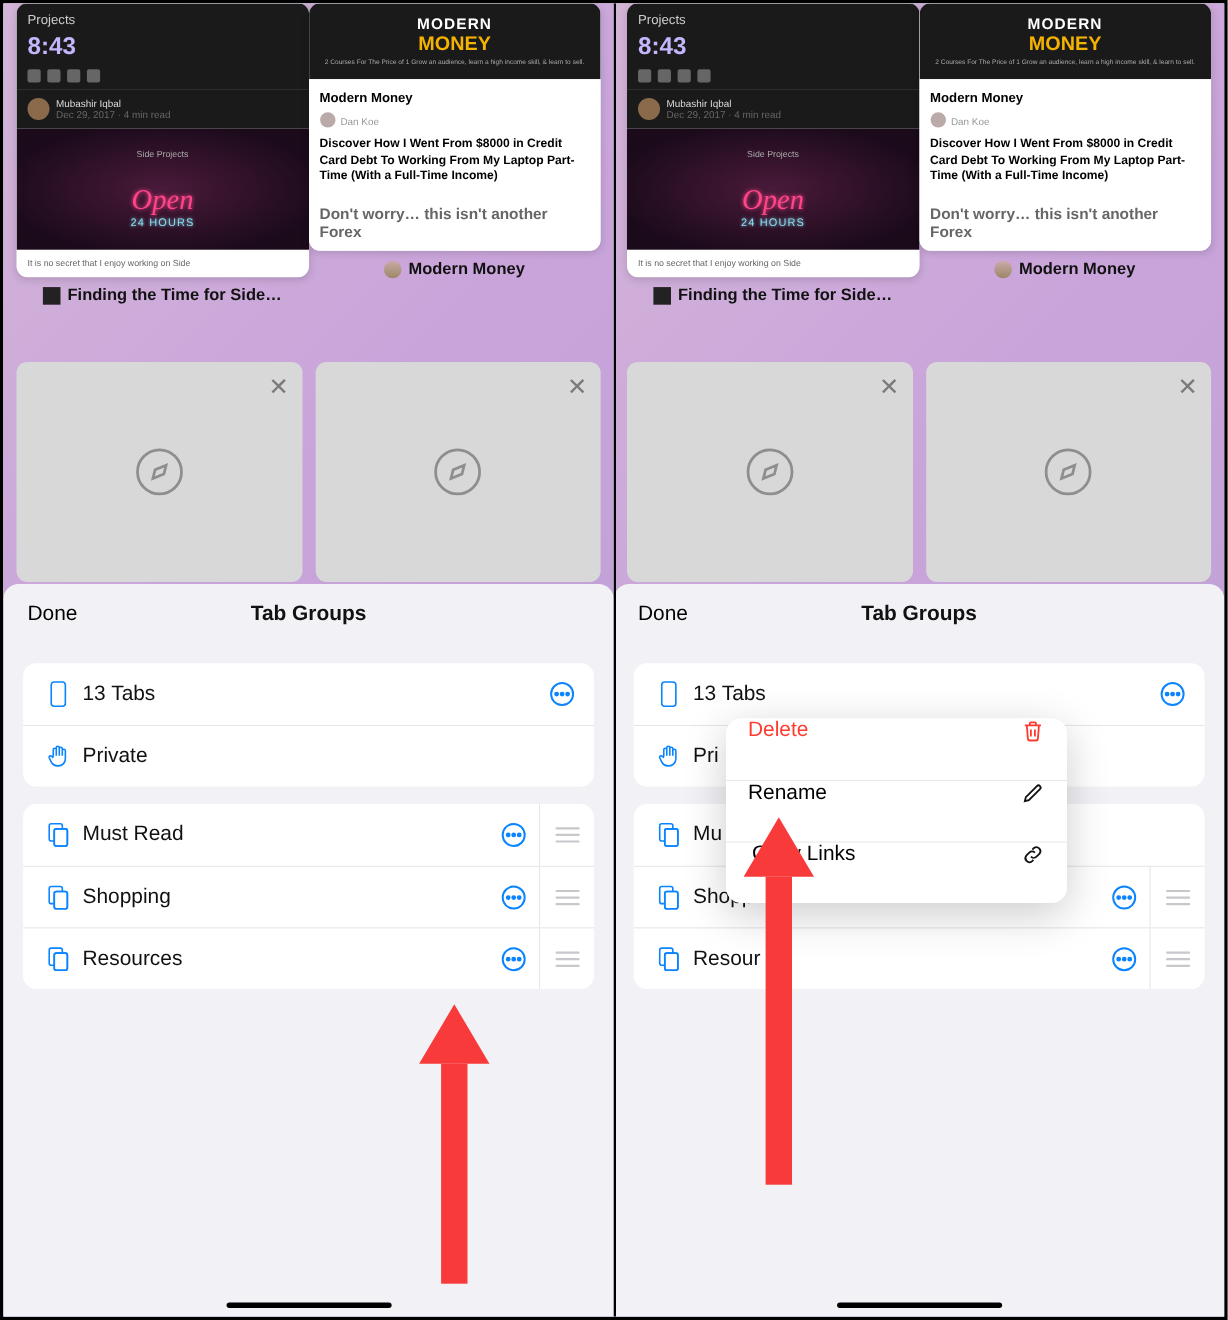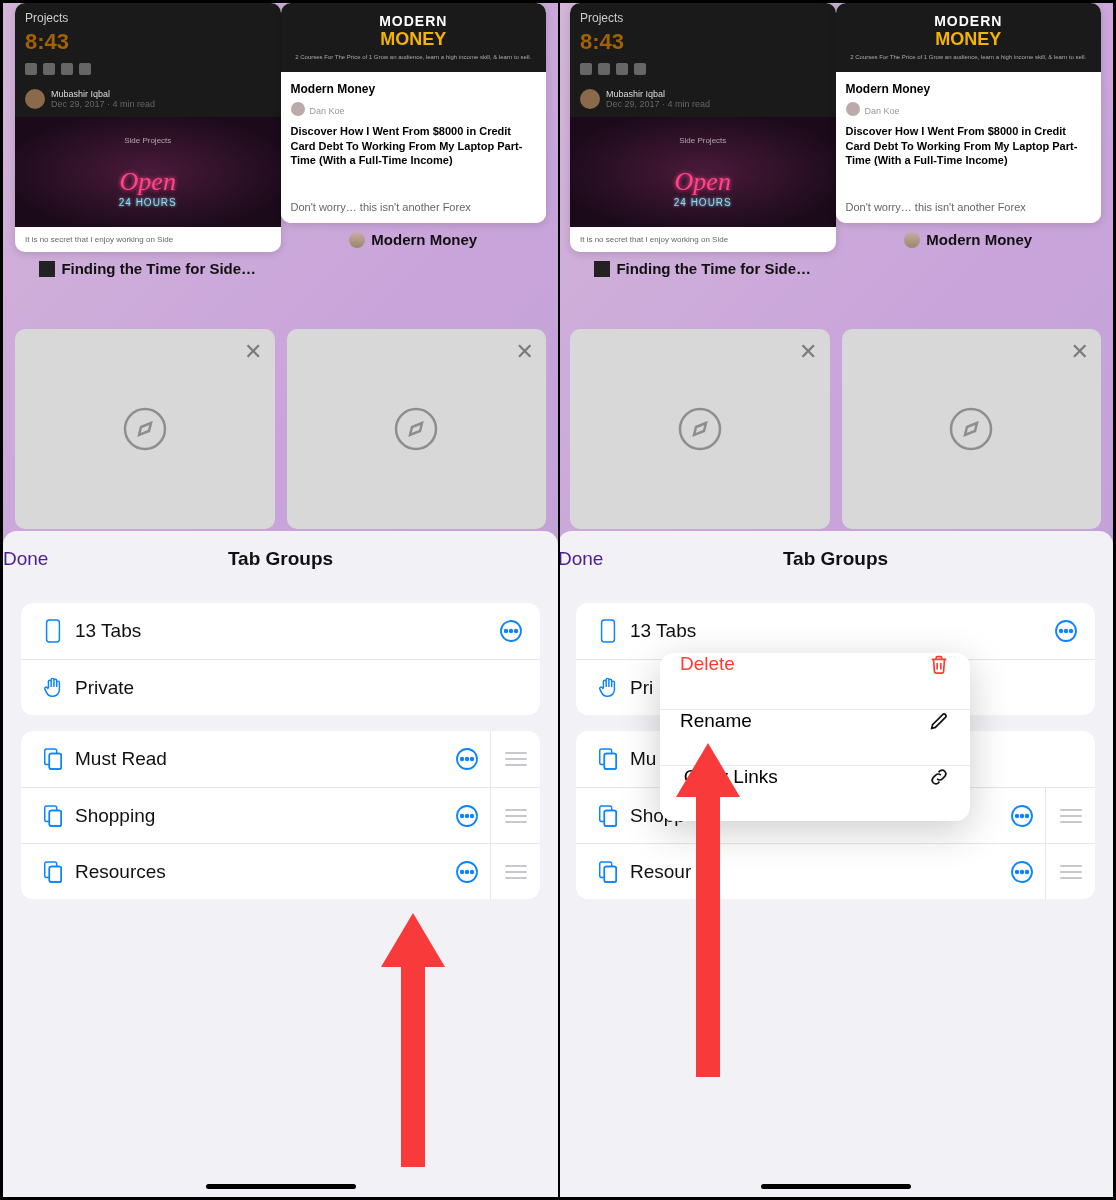--- a/index.html
+++ b/index.html
@@ -5,53 +5,53 @@
 *{margin:0;padding:0;box-sizing:border-box;font-family:-apple-system,BlinkMacSystemFont,"SF Pro",sans-serif;-webkit-font-smoothing:antialiased}
 body{width:1116px;height:1200px;background:#fff;position:relative;overflow:hidden;border:3px solid #000}
 .screens{display:flex;width:100%;height:100%}
 .screen{width:50%;height:100%;position:relative;background:linear-gradient(135deg,#d3b5d8 0%,#c9a4db 40%,#b8a0d0 100%);overflow:hidden}
 .divider{position:absolute;left:50%;top:0;width:2px;height:100%;background:#000;z-index:50}
 
 
 .tabs-grid{display:flex;padding:0 12px;position:absolute;top:0;left:0;right:0}
 .thumb{flex:1;background:#fff;border-radius:10px;overflow:hidden;box-shadow:0 2px 8px rgba(0,0,0,.15);position:relative}
 .thumb .hdr{background:#1a1a1a;color:#fff;padding:8px 10px 6px;font-size:10px}
-.thumb .hdr .time{color:#a16207;font-weight:700;font-size:22px;padding:4px 0}
+.thumb .hdr .time{color:#c4b5fd;font-weight:700;font-size:22px;padding:4px 0}
 .thumb .icons{display:flex;gap:6px;margin-top:4px}
 .thumb .icons span{width:12px;height:12px;background:#666;border-radius:2px;display:inline-block}
 .thumb .author{display:flex;align-items:flex-start;gap:6px;padding:8px 10px;font-size:9px;color:#666;background:#1a1a1a}
 .thumb .author .av{width:20px;height:20px;border-radius:50%;background:#8a6a4a}
 .thumb .neon{height:110px;background:radial-gradient(ellipse at center,#4a1a3a 0%,#1a0a1a 80%);position:relative;display:flex;flex-direction:column;align-items:center;justify-content:center}
 .thumb .neon .sp{color:#aaa;font-size:8px;margin-bottom:22px}
 .thumb .neon .open{font-family:cursive;color:#ff4488;font-size:26px;font-style:italic;text-shadow:0 0 4px #ff4488}
 .thumb .neon .hours{color:#88ddee;font-size:10px;letter-spacing:1px;text-shadow:0 0 3px #88ddee}
 .thumb .bottxt{padding:8px 10px;font-size:8px;color:#666;white-space:nowrap;overflow:hidden}
 .thumb2 .mtop{background:#1a1a1a;color:#fff;text-align:center;padding:10px}
 .thumb2 .modern{font-size:14px;font-weight:900;letter-spacing:1px;color:#fff}
 .thumb2 .money{font-size:18px;font-weight:900;color:#f5b301}
 .thumb2 .sub{font-size:6px;color:#aaa;margin-top:4px;line-height:1.3}
 .thumb2 .body{padding:10px;background:#fff}
 .thumb2 .bt{font-size:12px;font-weight:700;margin-bottom:6px}
 .thumb2 .ba{display:flex;align-items:flex-end;gap:5px;font-size:9px;color:#999;margin-bottom:8px}
 .thumb2 .ba .a2{width:14px;height:14px;border-radius:50%;background:#baa}
 .thumb2 .bd{font-size:11px;font-weight:700;line-height:1.35}
-.thumb2 .bw{font-size:11px;color:#666;font-weight:400;margin-top:33px}
+.thumb2 .bw{font-size:14px;color:#666;font-weight:700;margin-top:18px}
 .tab-label{display:flex;align-items:center;justify-content:center;gap:6px;font-size:15px;font-weight:600;color:#111;padding:8px}
 .tab-label .fav{width:16px;height:16px;background:#222}
 .tab-label .fv2{border-radius:50%;background:linear-gradient(#caa,#986)}
 
 .empty-row{display:flex;gap:12px;padding:0 12px;position:absolute;top:326px;left:0;right:0}
 .empty{flex:1;height:200px;background:#d8d8d8;border-radius:10px;position:relative;display:flex;align-items:center;justify-content:center}
 .empty .close{position:absolute;top:10px;right:12px;color:#7a7a7a;font-size:22px}
 .empty svg{width:48px;height:48px;stroke:#8e8e8e;fill:none;stroke-width:2.5}
 
 
 .sheet{position:absolute;left:0;right:0;bottom:0;top:528px;background:#f2f2f6;border-radius:14px 14px 0 0;display:flex;flex-direction:column}
 .sheet-hdr{position:relative;height:56px;display:flex;align-items:center}
-.done{color:#4c1d95;font-size:19px;font-weight:400;}
+.done{color:#000000;font-size:19px;font-weight:400;padding-left:22px}
 .title{position:absolute;left:0;right:0;text-align:center;font-size:19px;font-weight:700;color:#111;pointer-events:none}
 .group{margin:16px 18px 0;background:#fff;border-radius:12px;overflow:hidden}
 .row{display:flex;align-items:center;height:56px;padding:0 16px;position:relative}
 .row + .row{border-top:1px solid #e6e6e9}
 .row .ricon{width:32px;display:flex;justify-content:center}
 .row .ricon svg{width:22px;height:26px;stroke:#0a84ff;fill:none;stroke-width:1.6}
 .row .rlabel{flex:1;font-size:19px;color:#111;padding-left:6px}
 .row .more{width:26px;height:26px;color:#0a84ff;display:flex;align-items:center;justify-content:center}
 .row .more svg{width:24px;height:24px;fill:none;stroke:#0a84ff;stroke-width:1.8}
 .row .handle{width:50px;border-left:1px solid #e6e6e9;height:100%;display:flex;flex-direction:column;align-items:center;justify-content:center;gap:4px;margin-left:10px;margin-right:-16px}

